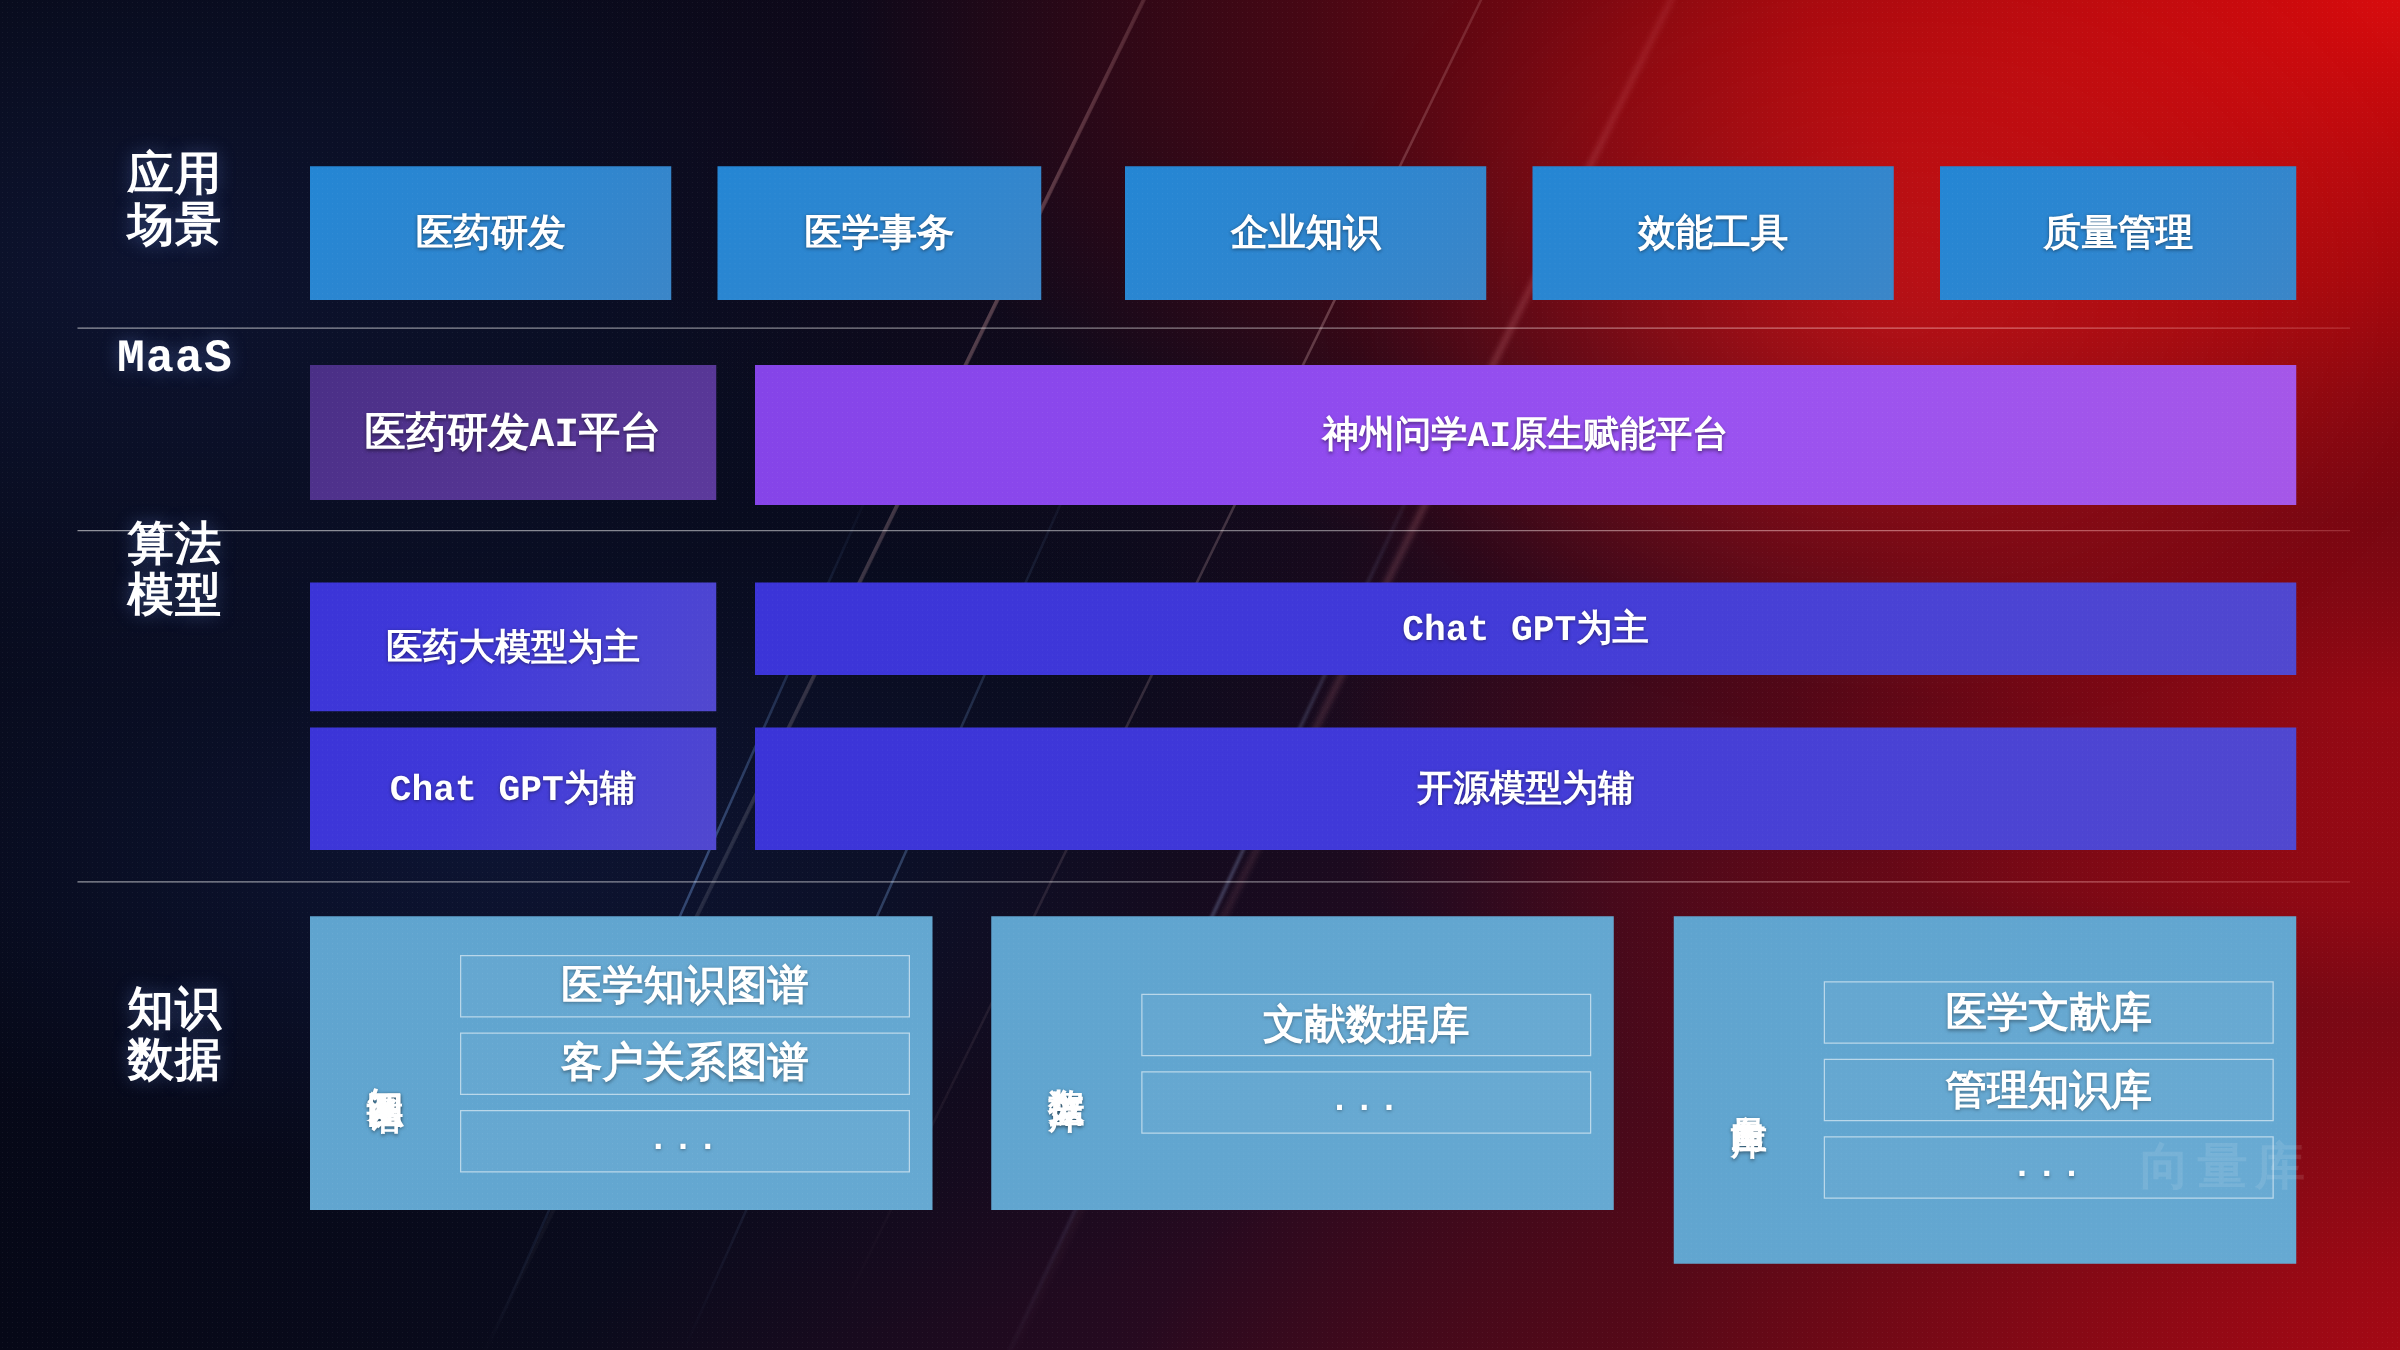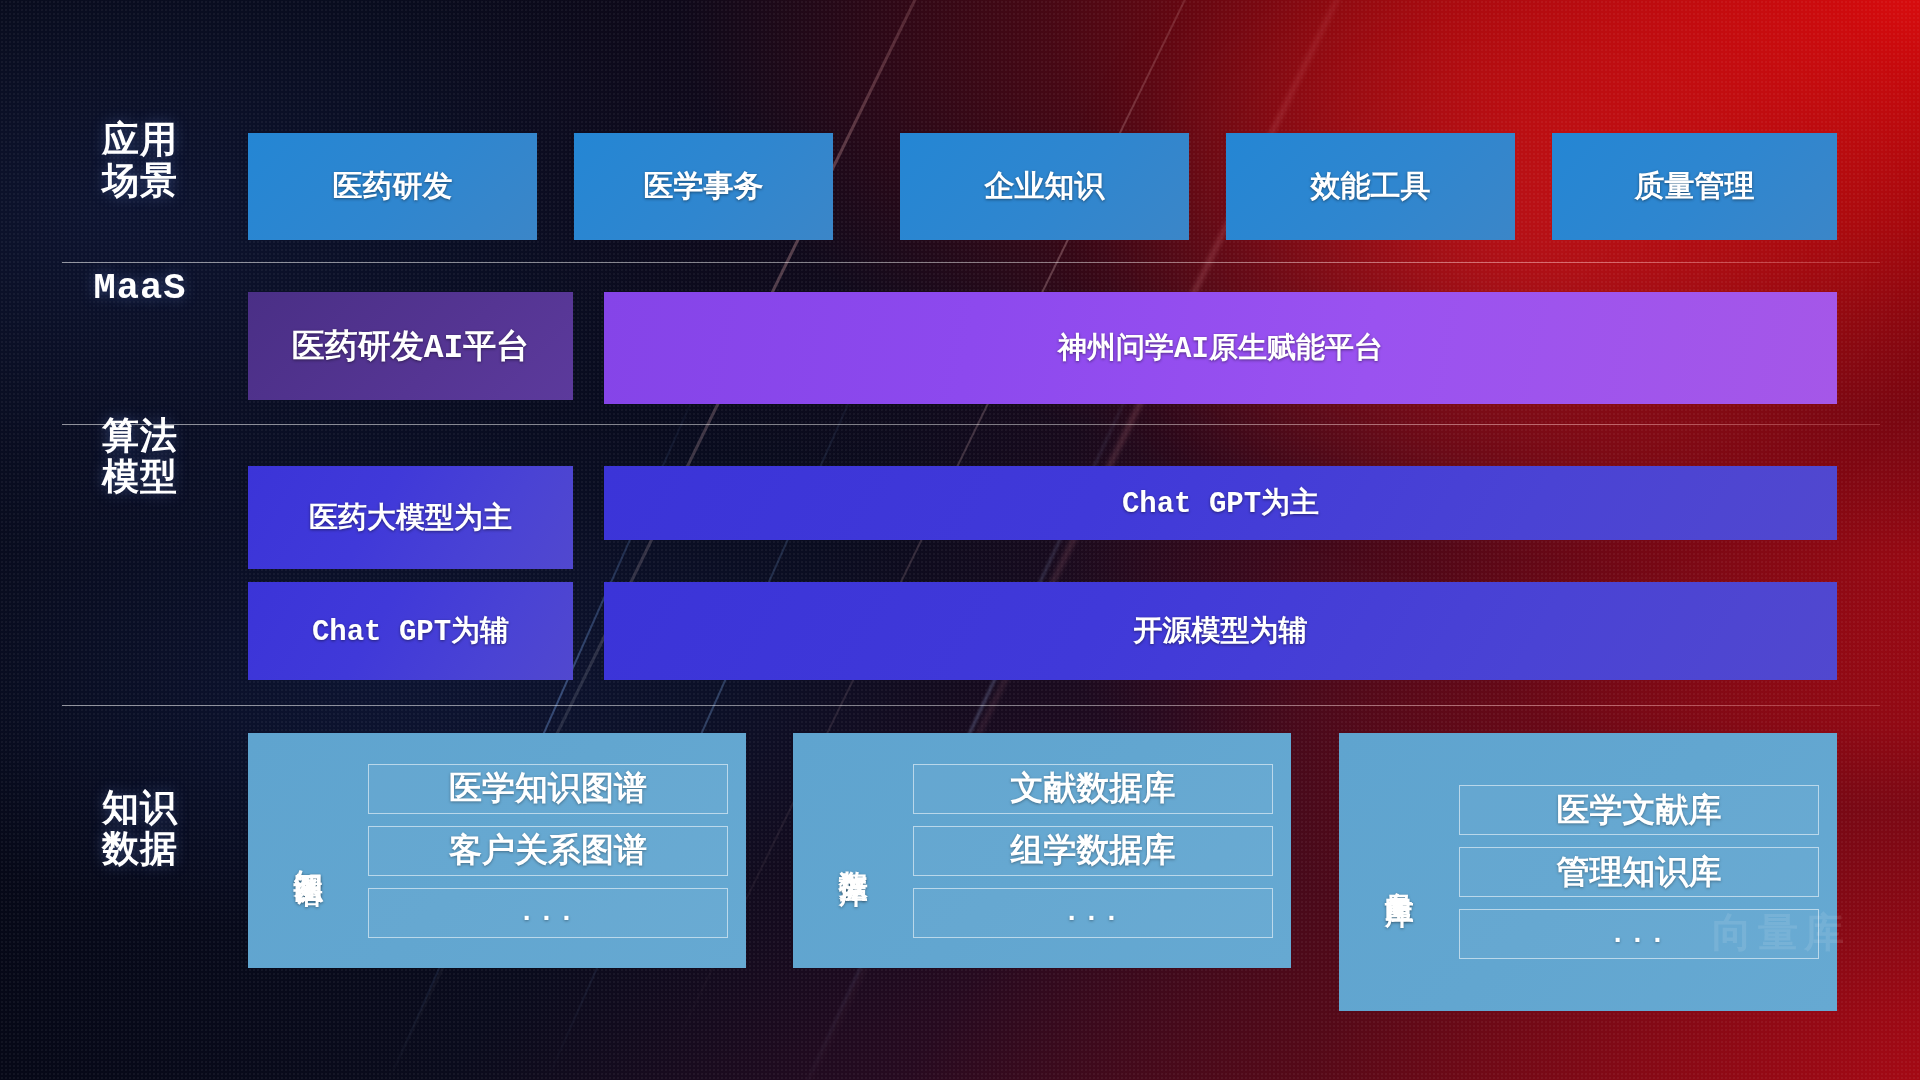--- a/index.html
+++ b/index.html
@@ -237,23 +237,20 @@
       </div>
     </div>
   </div>
 
   <div class="kpanel" style="left:793px; top:733px; width:498px; height:235px;">
     <div class="kpanel-title" style="width:116px;">数据库</div>
     <div class="kpanel-items">
       <div class="kitem">
         <span>文献数据库</span>
       </div>
-      <div class="kitem">
-        <span>组学数据库</span>
-      </div>
       <div class="kitem ellipsis">
         <span>...</span>
       </div>
     </div>
   </div>
 
   <div class="kpanel" style="left:1339px; top:733px; width:498px; height:278px;">
     <div class="kpanel-title" style="width:116px;">向量库</div>
     <div class="kpanel-items">
       <div class="kitem">

